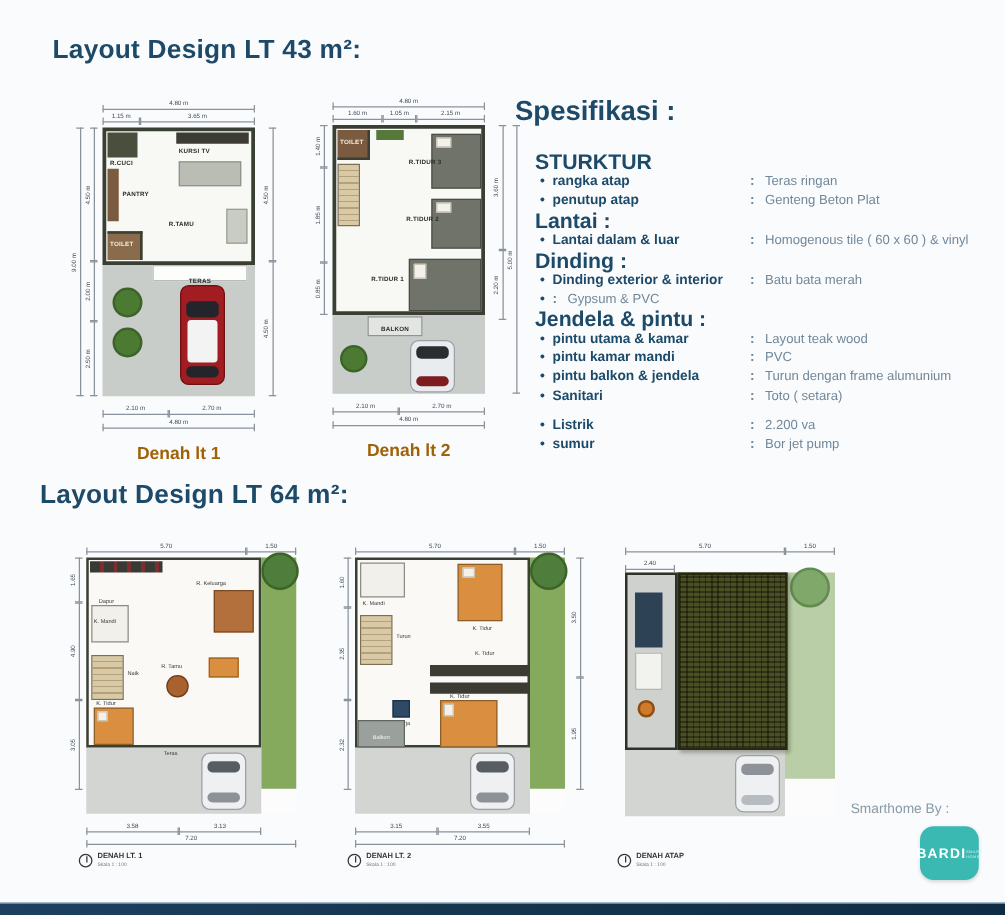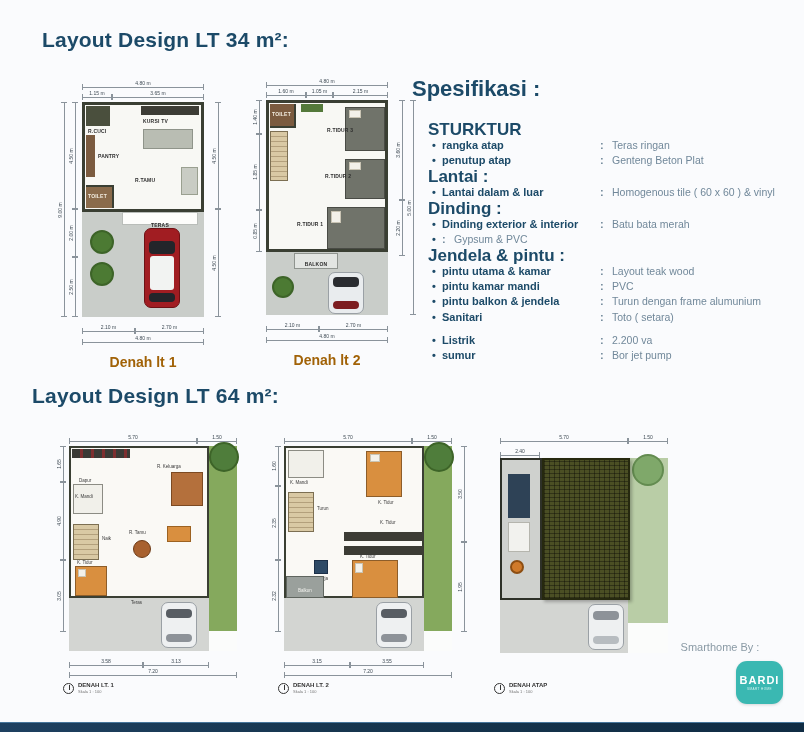--- a/index.html
+++ b/index.html
@@ -55,31 +55,31 @@
 
   
   .cap64{ position:absolute; display:flex; align-items:center; gap:4px; }
   .compass{ width:11px; height:11px; border:1px solid #333; border-radius:50%; position:relative; flex:none; }
   .compass::after{ content:""; position:absolute; left:5px; top:1px; width:1px; height:5px; background:#333; }
   .cap64 .t1{ font-size:6px; font-weight:bold; color:#333; line-height:7px; }
   .cap64 .t2{ font-size:4px; color:#777; line-height:5px; }
 
   
   .smart{ position:absolute; left:660px; top:641px; width:120px; text-align:center; font-size:11px; color:#8a9aa5; }
-  .bardi{ position:absolute; left:736px; top:661px; width:47px; height:43px; background:#3ab8b2; border-radius:11px; display:flex; flex-direction:column; align-items:center; justify-content:center; box-shadow:0 1px 3px rgba(0,0,0,.15); }
+  .bardi{ position:absolute; left:736px; top:661px; width:47px; height:43px; background:#3ab8b2; border-radius:11px; display:flex; flex-direction:row; align-items:center; justify-content:center; box-shadow:0 1px 3px rgba(0,0,0,.15); }
   .bardi .b1{ color:#ffffff; font-size:11px; font-weight:bold; letter-spacing:1px; }
   .bardi .b2{ color:#d8f3f1; font-size:3px; letter-spacing:.5px; margin-top:1px; }
   .footbar{ position:absolute; left:0; right:0; bottom:0; height:10px; background:linear-gradient(90deg,#1e4060,#16354e 45%,#102c44); border-top:1px solid #46759b; }
 </style>
 </head>
 <body>
 
 <div class="page">
 
-  <div class="sec-title" style="left:42px; top:28px;">Layout Design LT 34 m²:</div>
+  <div class="sec-title" style="left:42px; top:28px;">Layout Design LT 43 m²:</div>
 
   <div class="plan" style="left:58px; top:72px; width:170px; height:305px;">
     <div class="dh" style="left:24px; top:8px;  width:122px;">4.80 m</div>
     <div class="dh" style="left:24px; top:18px; width:30px;">1.15 m</div>
     <div class="dh" style="left:54px; top:18px; width:92px;">3.65 m</div>
 
     <div class="dv" style="left:-2px; top:30px; height:215px;">
         <span>9.00 m</span>
       </div>
     <div class="dv" style="left:9px;  top:30px; height:107px;">

